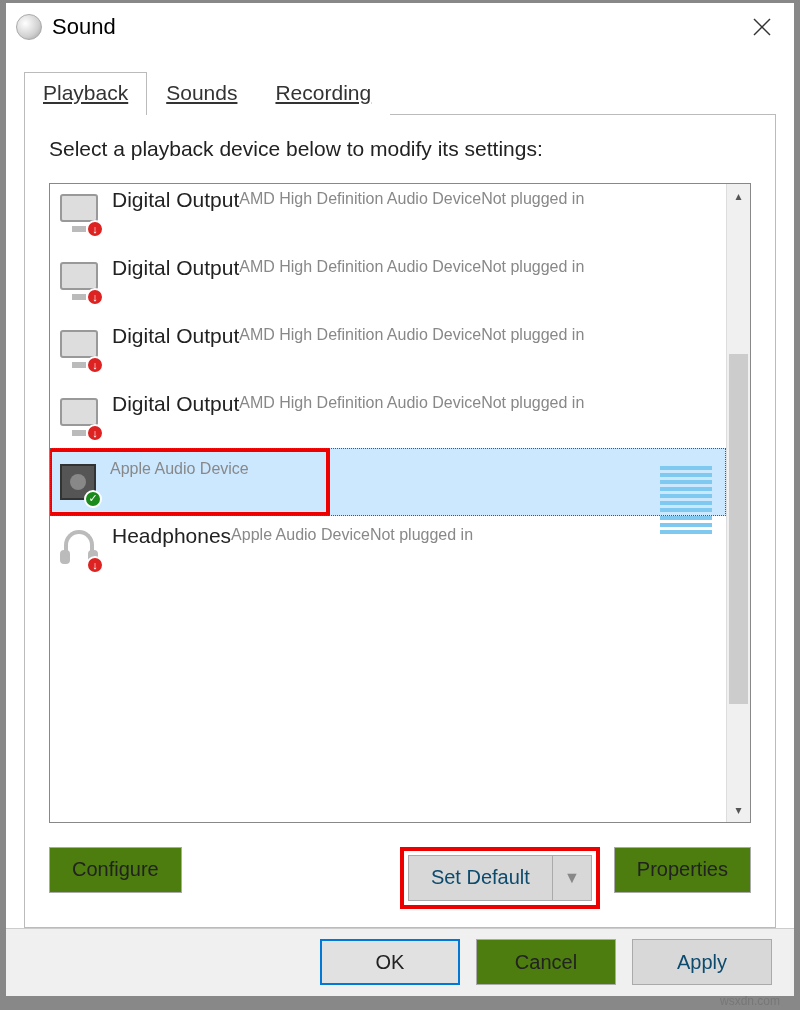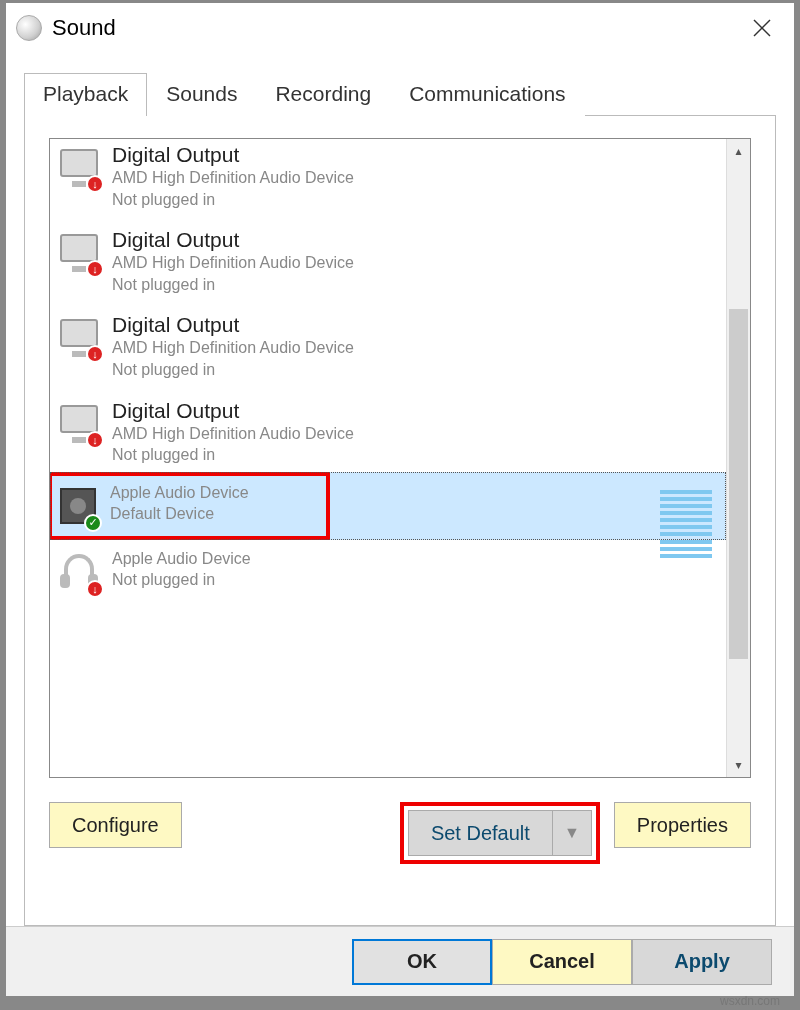--- a/index.html
+++ b/index.html
@@ -55,20 +55,21 @@
   }
   .tab {
     padding: 8px 18px 10px 18px;
     font-size: 21px;
     color: #333;
     border: 1px solid transparent;
     border-bottom: none;
     cursor: pointer;
     margin-bottom: -1px;
     background: #fff;
+    text-decoration: underline;
   }
   .tab.active {
     border-color: #bbb;
     background: #fff;
     position: relative;
     z-index: 3;
   }
   .tab-panel {
     border: 1px solid #bbb;
     flex: 1;
@@ -219,36 +220,37 @@
     content: "";
     position: absolute;
     bottom: 0; left: 0;
     width: 10px; height: 14px;
     background: #bbb;
     border-radius: 4px;
     box-shadow: 28px 0 0 #bbb;
   }
   .dev-text {
     display: flex;
-    flex-direction: column;
+    flex-direction: row;
     padding-top: 2px;
+    text-align: center;
   }
   .dev-name { font-size: 21px; color: #222; }
   .dev-sub { font-size: 16px; color: #888; line-height: 1.35; }
   .action-row {
     margin-top: 24px;
     display: flex;
     gap: 14px;
   }
   .spacer { flex: 1; }
   .btn {
     height: 46px;
     padding: 0 22px;
     font-size: 20px;
-    background: #fef9c3;
+    background: #4d7c0f;
     border: 1px solid #aaa;
     color: #222;
     cursor: pointer;
     display: flex;
     align-items: center;
     justify-content: center;
   }
   .btn.disabled {
     color: #0c4a6e;
     background: #d8d8d8;
@@ -269,22 +271,22 @@
     justify-content: center;
     color: #888;
   }
   .bottom-bar {
     height: 70px;
     background: #f0f0f0;
     border-top: 1px solid #ccc;
     display: flex;
     align-items: center;
     justify-content: flex-end;
+    gap: 16px;
     padding: 0 22px;
-    font-weight: bold;
   }
   .bottom-bar .btn { width: 140px; }
   .btn.primary {
     background: #e1e1e1;
     border: 2px solid #0078d7;
   }
   .watermark {
     position: absolute;
     right: 20px;
     bottom: 2px;
@@ -305,24 +307,24 @@
           <line x1="17" y1="1" x2="1" y2="17" stroke="#333" stroke-width="1.5"></line>
         </svg>
     </div>
   </div>
 
   <div class="content">
     <div class="tabs">
       <div class="tab active">Playback</div>
       <div class="tab">Sounds</div>
       <div class="tab">Recording</div>
-      <div class="tab">Communications</div>
     </div>
 
     <div class="tab-panel">
+      <div class="instruction">Select a playback device below to modify its settings:</div>
 
       <div class="device-list">
         <div class="device-list-inner">
 
           <div class="device" style="margin-top:-6px">
             <div class="dev-icon">
               <div class="monitor-icon"></div>
                 <div class="monitor-stand"></div>
               <div class="badge">↓</div>
             </div>
@@ -385,31 +387,31 @@
                 <div></div>
                 <div></div>
             </div>
             <div class="redbox-inner">
               <div class="dev-icon">
                 <div class="speaker-icon"></div>
                 <div class="badge green">✓</div>
               </div>
               <div class="dev-text">
                 <div class="dev-sub">Apple Audio Device</div>
-                <div class="dev-sub">Default Device</div>
               </div>
             </div>
           </div>
 
           <div class="device">
             <div class="dev-icon">
               <div class="headphone-icon"></div>
               <div class="badge">↓</div>
             </div>
             <div class="dev-text">
+              <div class="dev-name">Headphones</div>
               <div class="dev-sub">Apple Audio Device</div>
               <div class="dev-sub">Not plugged in</div>
             </div>
           </div>
 
         </div>
         <div class="scrollbar">
           <div class="scroll-arrow up">▴</div>
           <div class="scroll-thumb"></div>
           <div class="scroll-arrow down">▾</div>

